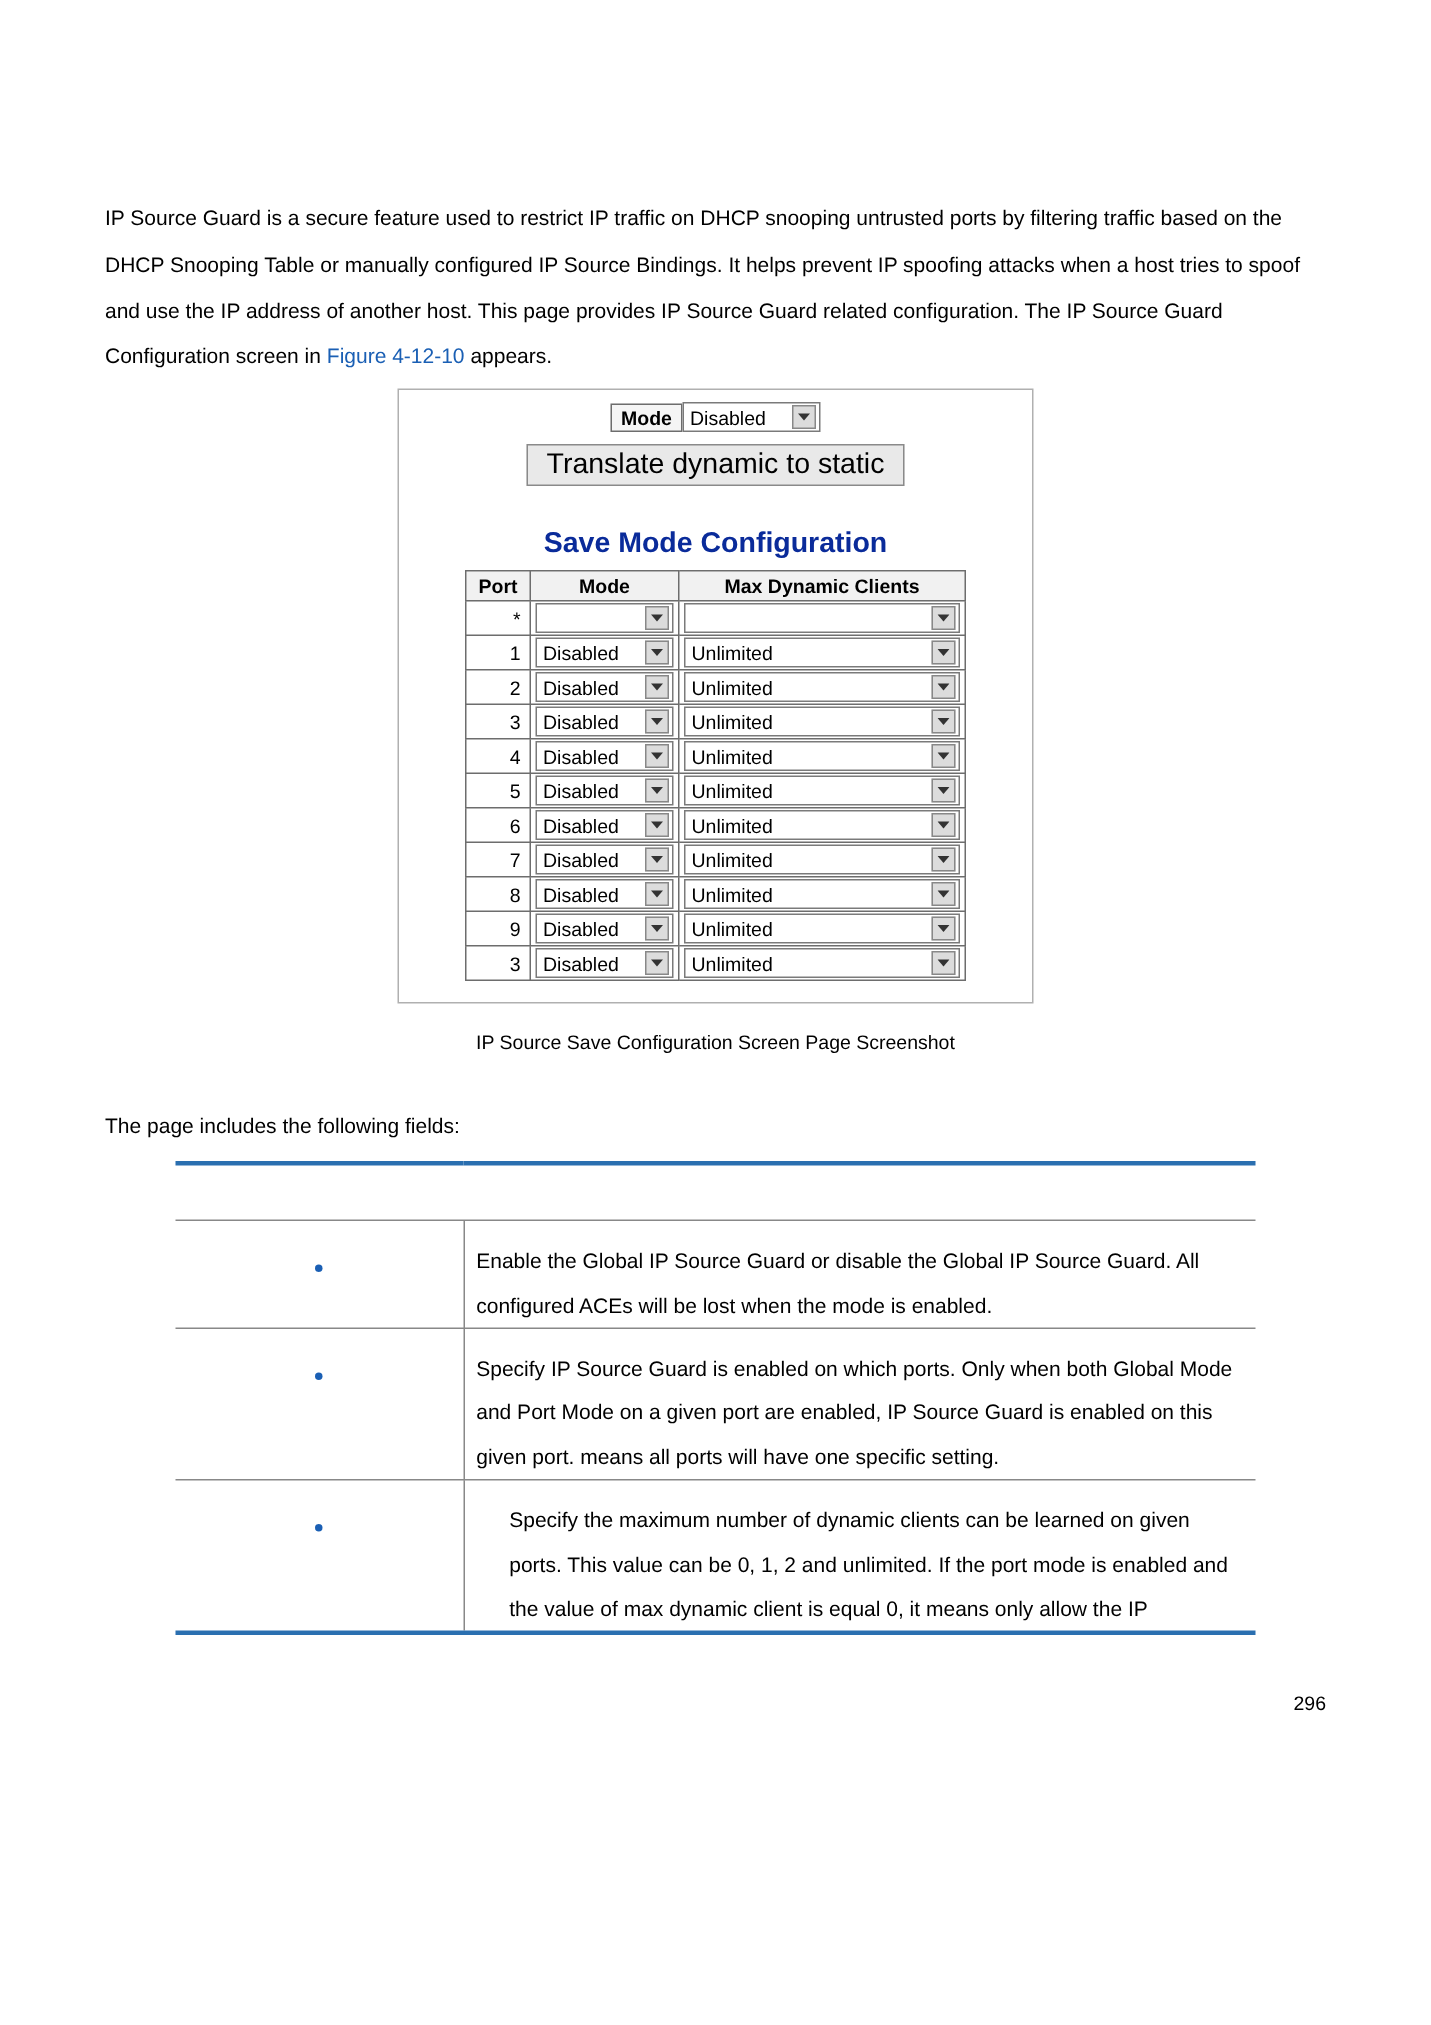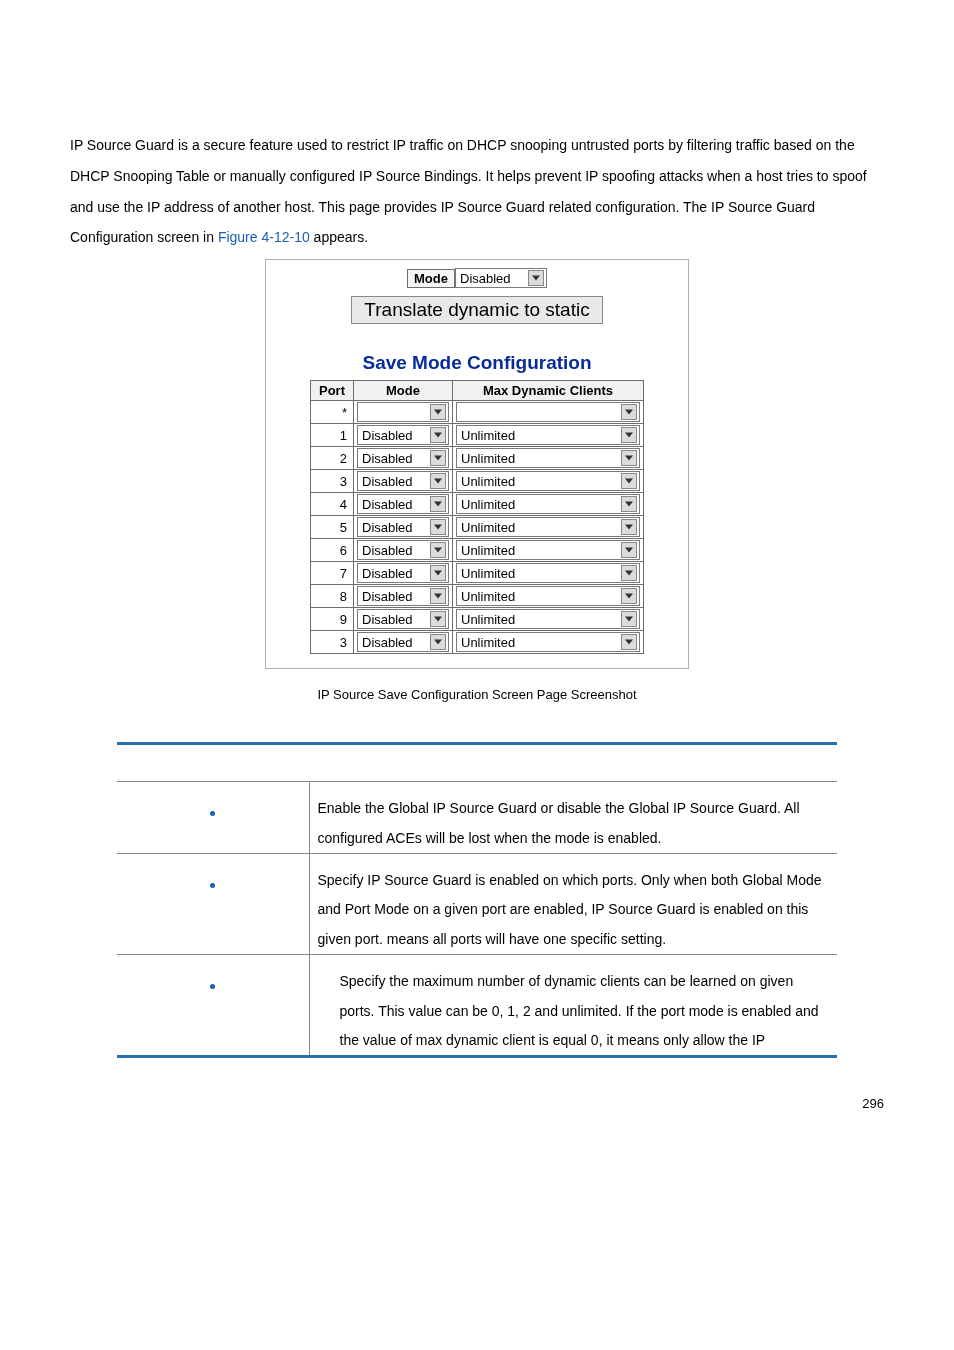--- a/index.html
+++ b/index.html
@@ -406,20 +406,21 @@
                 </span>
               </span></td>
           </tr>
         </tbody>
     </table>
 
   </div>
 
   <div class="caption">IP Source Save Configuration Screen Page Screenshot</div>
 
+  <p class="fields-intro">The page includes the following fields:</p>
 
   <table class="desc-table">
     <thead>
       <tr>
         <th class="obj-col"></th>
         <th></th>
       </tr>
     </thead>
     <tbody id="desc-tbody">
         <tr>

